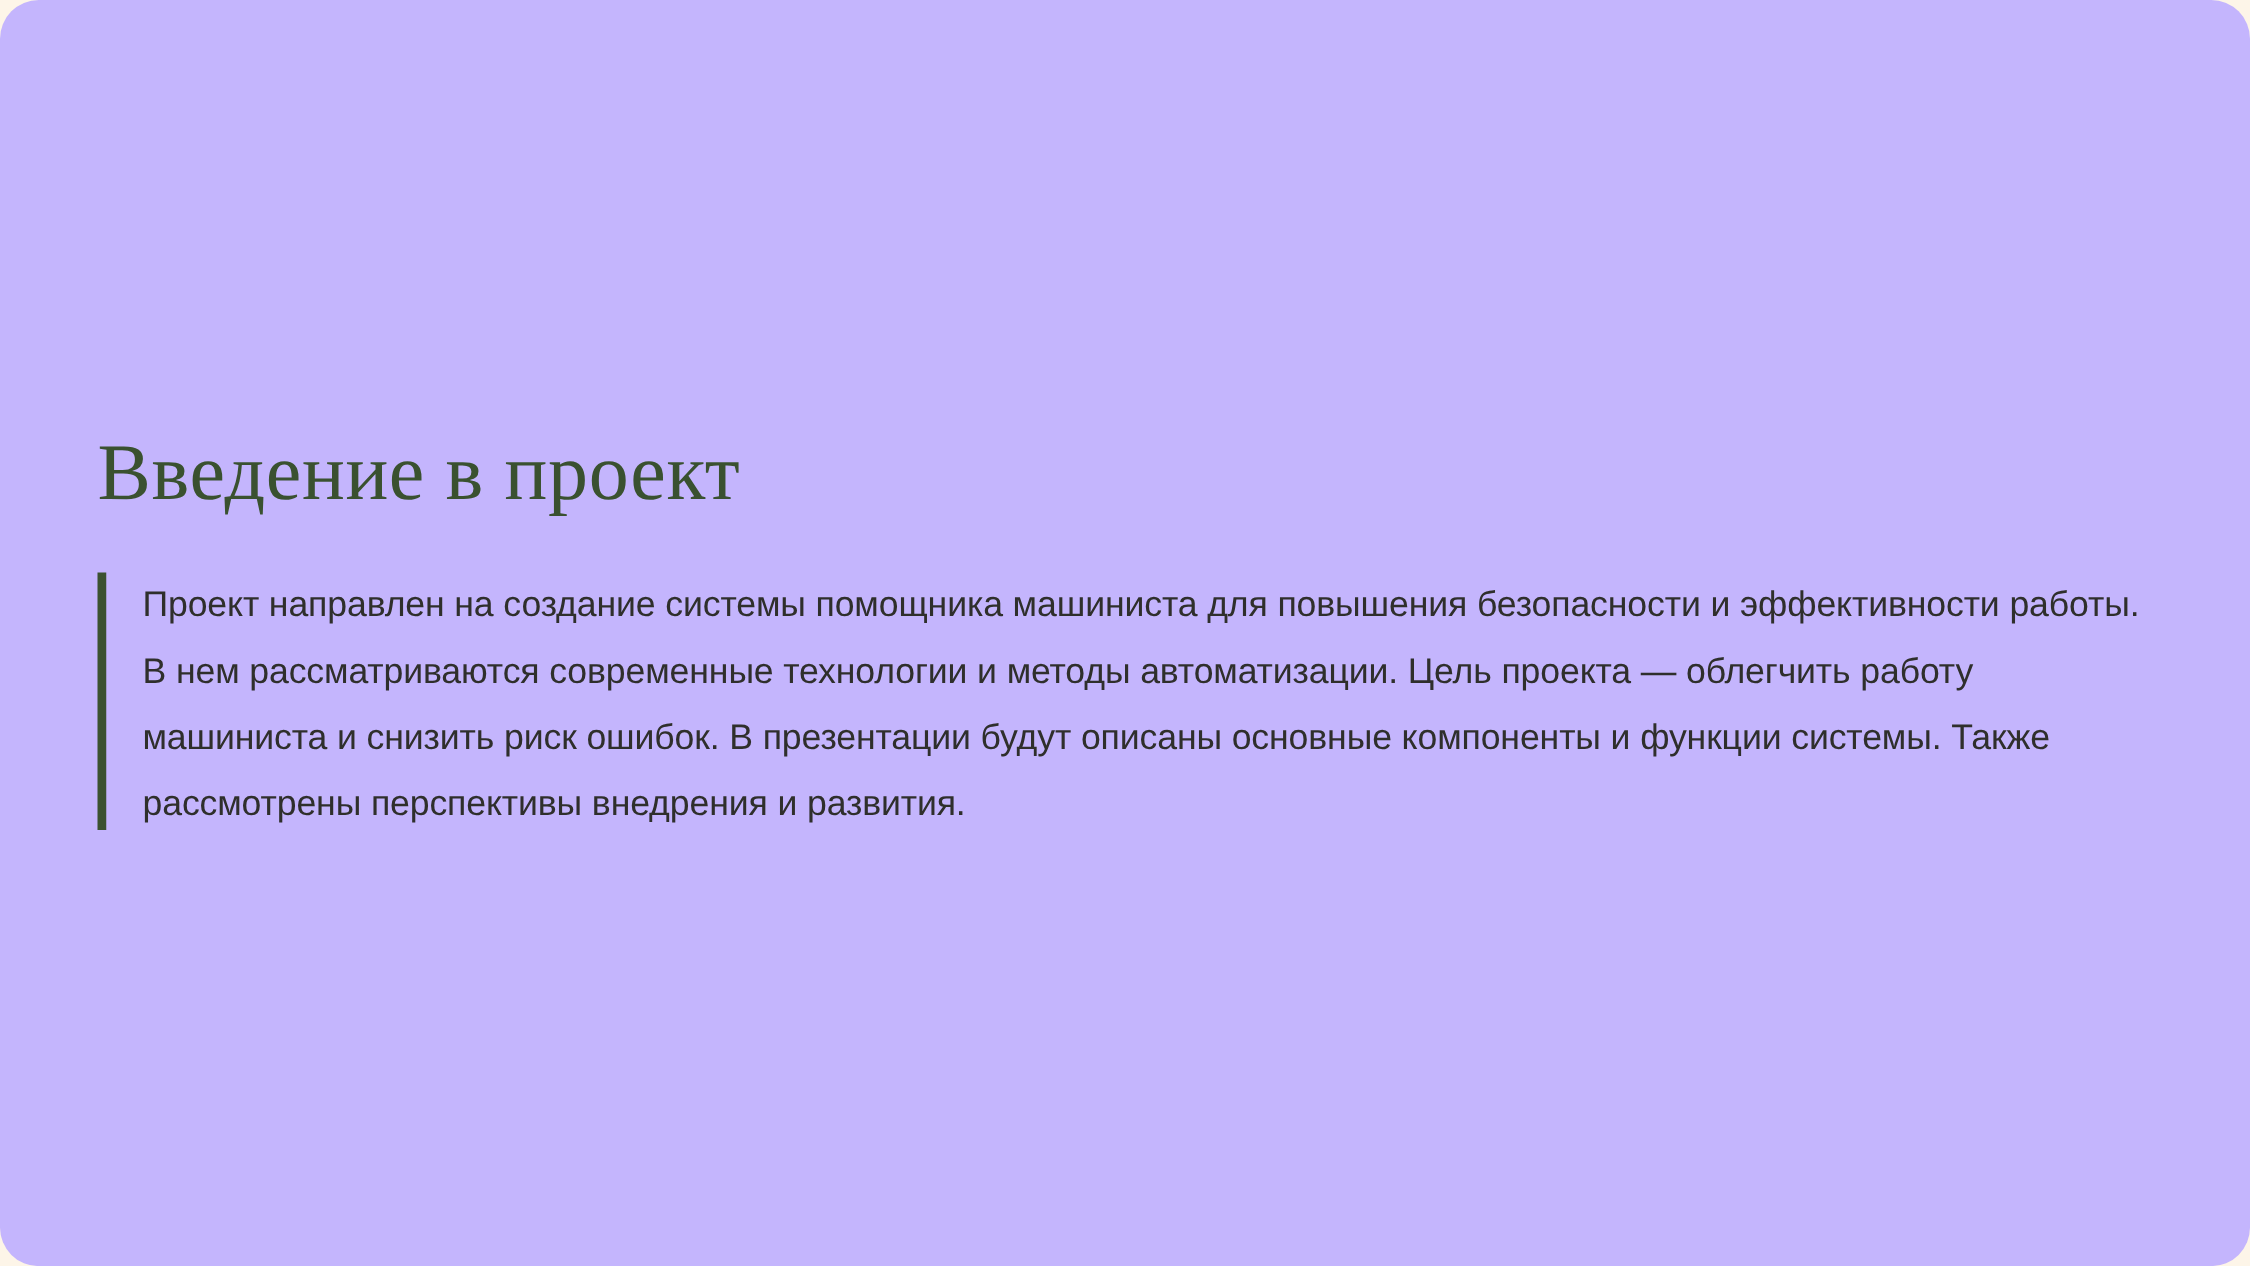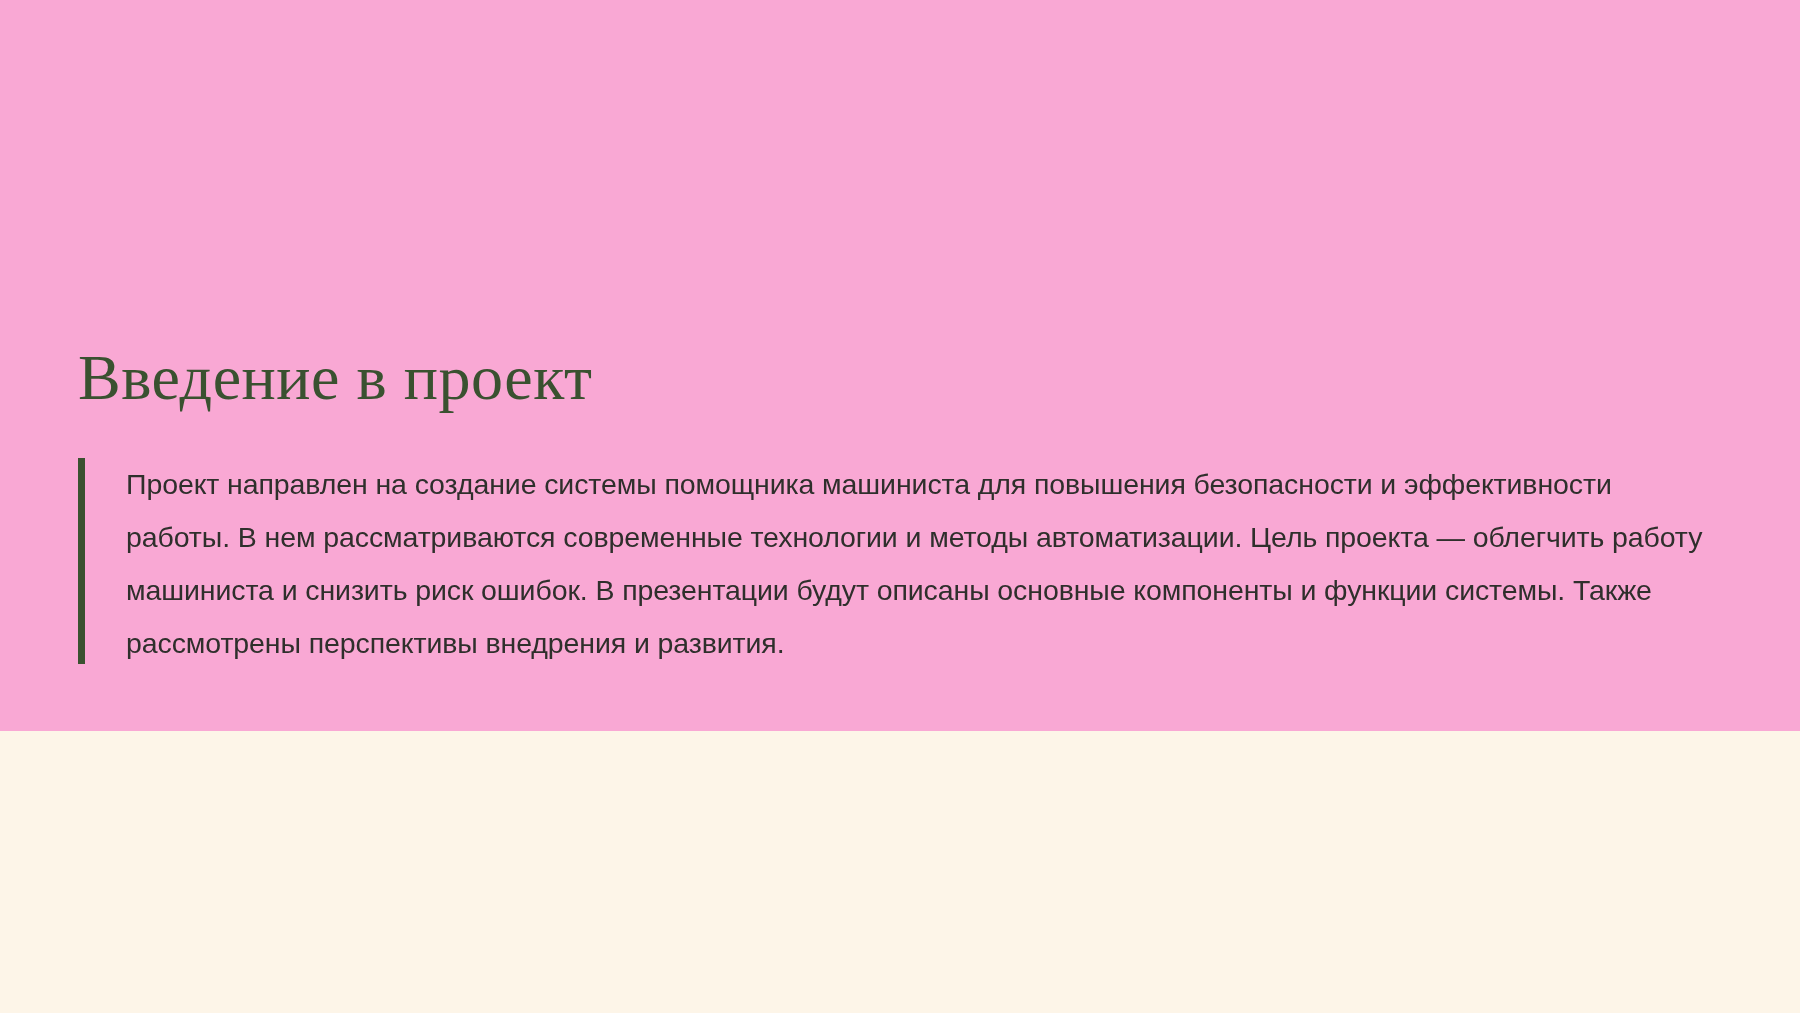--- a/index.html
+++ b/index.html
@@ -12,23 +12,24 @@
     width: 1800px;
     height: 1013px;
     background: #fdf5e8;
     font-family: "Liberation Sans", sans-serif;
     overflow: hidden;
   }
 
   .slide {
     position: relative;
     width: 1800px;
-    height: 731px;
-    background: #f9a8d4;
+    height: 1013px;
+    background: #c4b5fd;
     box-sizing: border-box;
+    border-radius: 31px;
   }
 
   .slide-content {
     position: absolute;
     left: 78px;
     top: 342px;
     width: 1640px;
   }
 
   .slide-title {
@@ -38,21 +39,21 @@
     font-weight: 400;
     color: #3a5130;
     letter-spacing: 0.5px;
     margin: 0 0 44px 0;
     white-space: nowrap;
   }
 
   .body-block {
     position: relative;
     display: block;
-    padding-left: 48px;
+    padding-left: 36px;
   }
 
   .accent-bar {
     position: absolute;
     left: 0;
     top: 0;
     width: 7px;
     height: 206px;
     background: #3b5130;
   }

